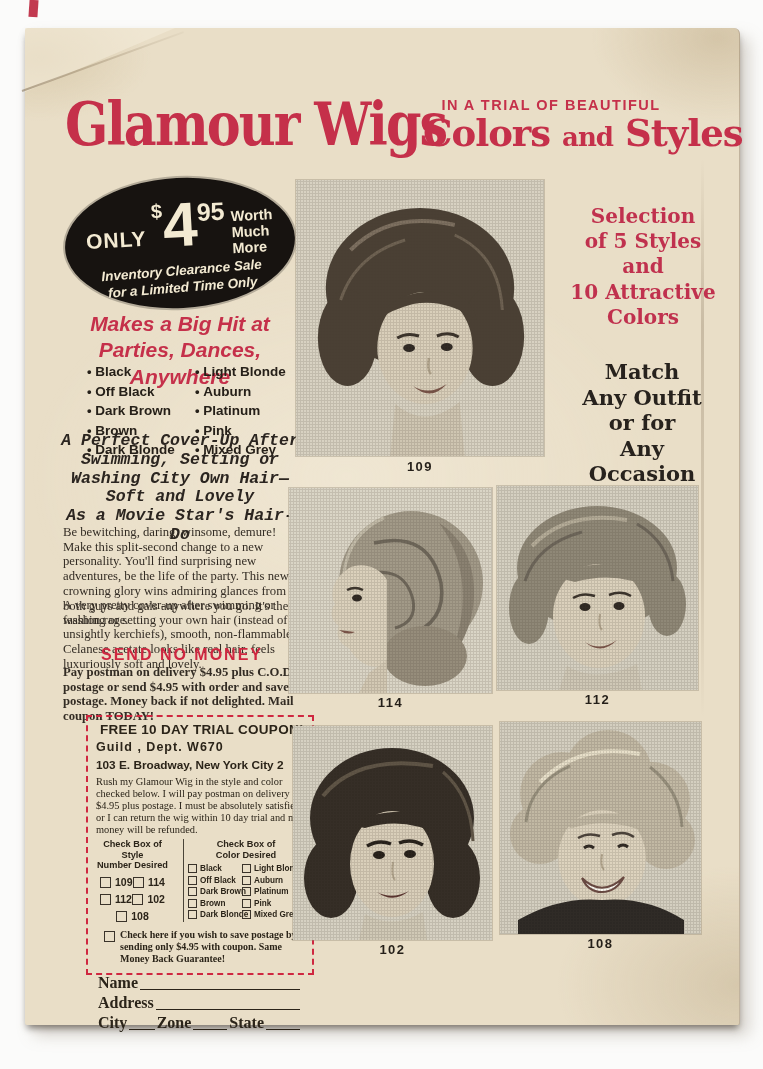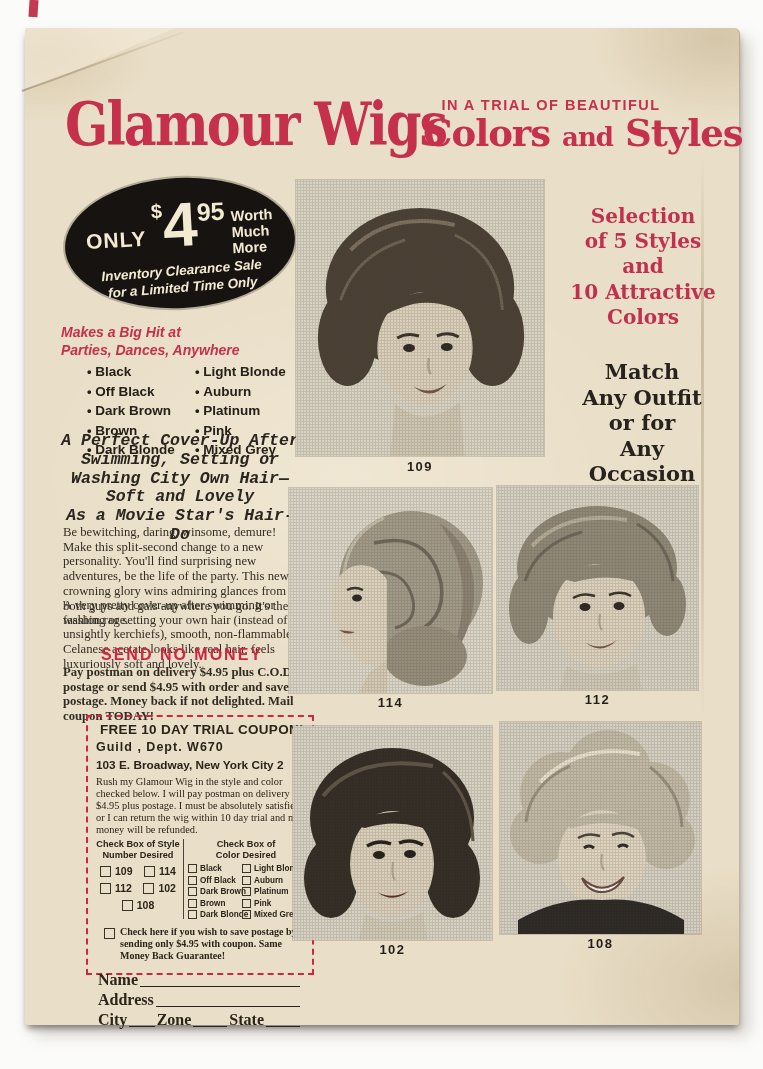--- a/index.html
+++ b/index.html
@@ -68,23 +68,23 @@
   .badge-row1{display:flex;align-items:center;gap:6px;margin-top:2px;}
   .b-only{font-weight:bold;font-size:21px;letter-spacing:1px;margin-top:22px;}
   .b-price{display:flex;align-items:flex-start;}
   .b-cur{font-weight:bold;font-size:20px;margin-top:0;}
   .b-dollar{font-weight:bold;font-size:62px;line-height:.85;}
   .b-cents{font-weight:bold;font-size:25px;margin-top:0;}
   .b-worth{display:flex;flex-direction:column;font-weight:bold;font-size:14.5px;line-height:1.1;margin-top:20px;}
   .b-sale{font-style:italic;font-weight:bold;font-size:13.5px;text-align:center;line-height:1.25;margin-top:3px;transform:rotate(-1.5deg);}
   
   .hit{
-    position:absolute;left:36px;top:296px;width:238px;text-align:left;
+    position:absolute;left:36px;top:283px;width:238px;text-align:center;
     font-family:"Liberation Sans",sans-serif;font-weight:bold;font-style:italic;
-    font-size:14px;color:#c5304a;line-height:1.25;
+    font-size:21px;color:#c5304a;line-height:1.25;
   }
   .color-list{
     position:absolute;left:52px;top:336px;width:230px;
     display:flex;font-family:"Liberation Sans",sans-serif;font-weight:bold;
     font-size:13.5px;color:#262019;
   }
   .color-col{display:flex;flex-direction:column;gap:4.5px;}
   .color-col.c1{width:108px;margin-left:10px;}
   .color-col .ci::before{content:"• ";font-size:13px;}
   
@@ -110,21 +110,21 @@
   .coupon{
     position:absolute;left:61px;top:687px;width:208px;height:247px;
     border:2.5px dashed #cf2740;padding:5px 8px 4px 8px;
     color:#2b2419;
   }
   .cp-title{font-family:"Liberation Sans",sans-serif;font-weight:bold;font-size:13.5px;letter-spacing:.3px;margin-left:4px;}
   .cp-addr1{font-family:"Liberation Sans",sans-serif;font-weight:bold;font-size:12.5px;letter-spacing:1px;margin-top:3px;}
   .cp-addr2{font-family:"Liberation Sans",sans-serif;font-weight:bold;font-size:11.8px;margin-top:4px;}
   .cp-body{font-size:10.4px;line-height:1.16;margin-top:4px;}
   .cp-cols{display:flex;margin-top:3px;}
-  .cp-style-col{width:84px;border-right:1.3px solid #4a4438;padding-right:3px;}
+  .cp-style-col{width:84px;border-right:1.3px solid #4a4438;padding-right:14px;}
   .cp-color-col{flex:1;padding-left:4px;}
   .cp-colhead{font-family:"Liberation Sans",sans-serif;font-weight:bold;font-size:9.2px;text-align:center;line-height:1.15;}
   .cb{
     display:inline-block;width:9px;height:9px;border:1.4px solid #3a332a;
     background:transparent;vertical-align:middle;flex:none;
   }
   .style-row{display:flex;justify-content:space-between;margin:5px 4px 0 4px;}
   .style-item{display:flex;align-items:center;gap:4px;font-family:"Liberation Sans",sans-serif;font-weight:bold;font-size:10.5px;}
   .style-row.center{justify-content:center;}
   .cp-color-lists{display:flex;margin-top:4px;gap:2px;}

